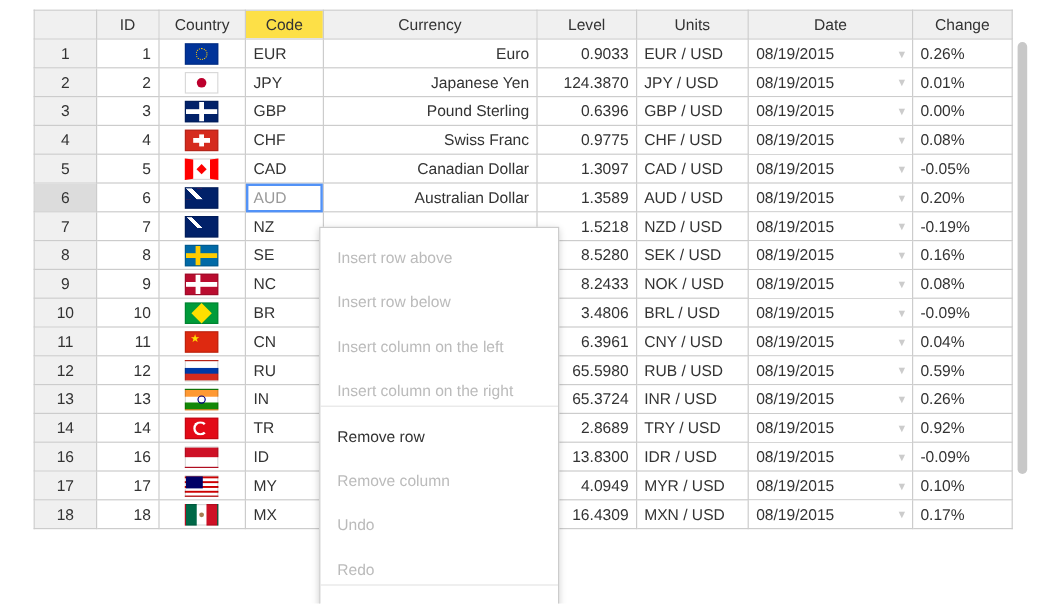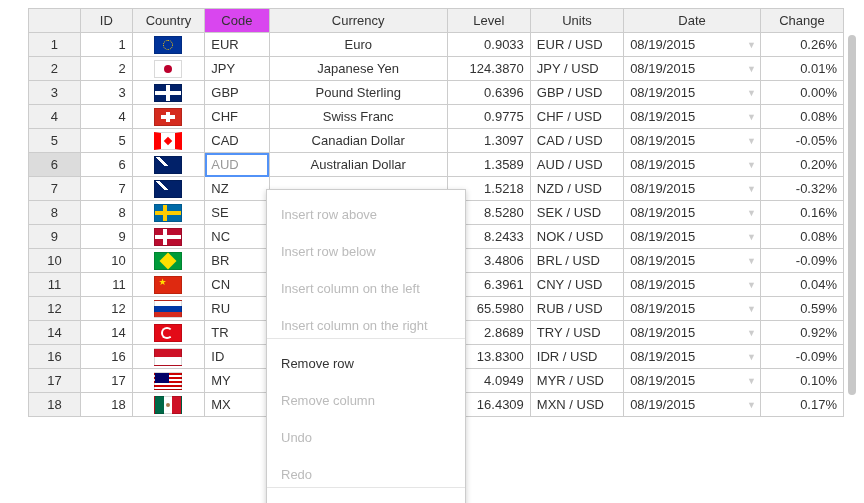--- a/index.html
+++ b/index.html
@@ -39,43 +39,43 @@
     font-weight: 400;
     text-align: center;
   }
   th.rowhdr {
     background: #f0f0f0;
     font-weight: 400;
     text-align: center;
   }
   td.num { text-align: right; }
   td.code { text-align: left; }
-  td.curr { text-align: center; }
+  td.curr { text-align: right; }
   td.units { text-align: left; }
   td.date { text-align: left; position: relative; }
-  td.change { text-align: right; }
+  td.change { }
   td.flagcell { text-align: center; padding: 0; }
   .flag {
     display: inline-block;
     width: 28px;
     height: 18px;
     vertical-align: middle;
     background: #ccc;
     border: 1px solid rgba(0,0,0,0.15);
   }
   .date-arrow {
     position: absolute;
     right: 4px;
     top: 50%;
     transform: translateY(-50%);
     color: #ccc;
     font-size: 9px;
   }
   tr.active-row th.rowhdr { background: #dcdcdc; }
-  th.active-col { background: #d946ef; }
+  th.active-col { background: #fde047; }
   td.active-cell {
     outline: 2px solid #5292f7;
     outline-offset: -2px;
     color: #999;
   }
   .context-menu {
     position: absolute;
     left: 266px;
     top: 189px;
     width: 200px;
@@ -269,21 +269,21 @@
         </tr>
         <tr>
           <th class="rowhdr">7</th>
           <td class="num">7</td>
           <td class="flagcell"><span class="flag flag-nz"></span></td>
           <td class="code">NZ</td>
           <td class="curr"></td>
           <td class="num">1.5218</td>
           <td class="units">NZD / USD</td>
           <td class="date">08/19/2015<span class="date-arrow">▼</span></td>
-          <td class="change">-0.32%</td>
+          <td class="change">-0.19%</td>
         </tr>
         <tr>
           <th class="rowhdr">8</th>
           <td class="num">8</td>
           <td class="flagcell"><span class="flag flag-se"></span></td>
           <td class="code">SE</td>
           <td class="curr"></td>
           <td class="num">8.5280</td>
           <td class="units">SEK / USD</td>
           <td class="date">08/19/2015<span class="date-arrow">▼</span></td>
@@ -325,20 +325,31 @@
         <tr>
           <th class="rowhdr">12</th>
           <td class="num">12</td>
           <td class="flagcell"><span class="flag flag-ru"></span></td>
           <td class="code">RU</td>
           <td class="curr"></td>
           <td class="num">65.5980</td>
           <td class="units">RUB / USD</td>
           <td class="date">08/19/2015<span class="date-arrow">▼</span></td>
           <td class="change">0.59%</td>
+        </tr>
+        <tr>
+          <th class="rowhdr">13</th>
+          <td class="num">13</td>
+          <td class="flagcell"><span class="flag flag-in"></span></td>
+          <td class="code">IN</td>
+          <td class="curr"></td>
+          <td class="num">65.3724</td>
+          <td class="units">INR / USD</td>
+          <td class="date">08/19/2015<span class="date-arrow">▼</span></td>
+          <td class="change">0.26%</td>
         </tr>
         <tr>
           <th class="rowhdr">14</th>
           <td class="num">14</td>
           <td class="flagcell"><span class="flag flag-tr"></span></td>
           <td class="code">TR</td>
           <td class="curr"></td>
           <td class="num">2.8689</td>
           <td class="units">TRY / USD</td>
           <td class="date">08/19/2015<span class="date-arrow">▼</span></td>

